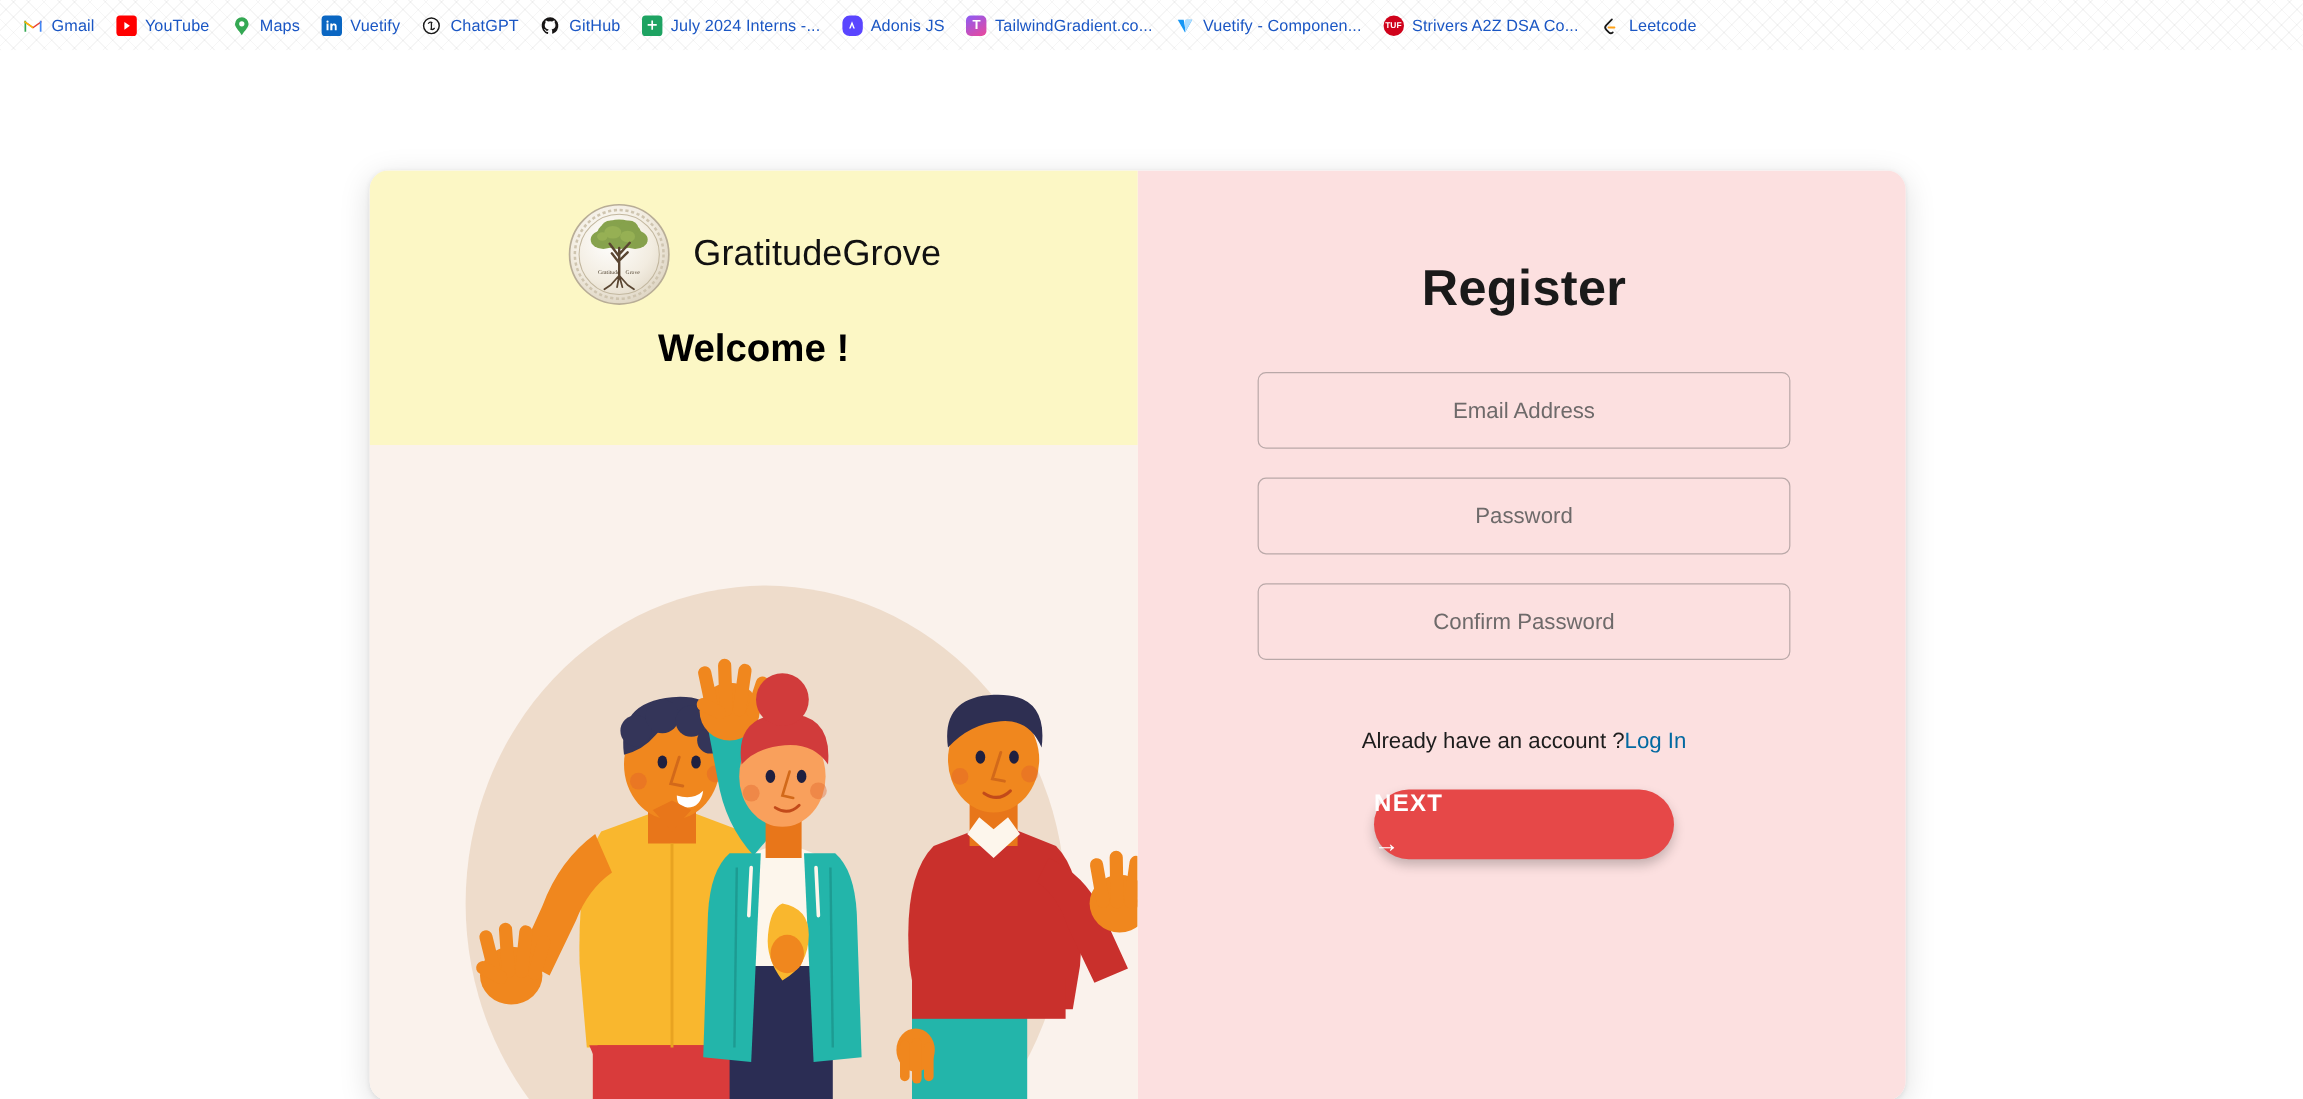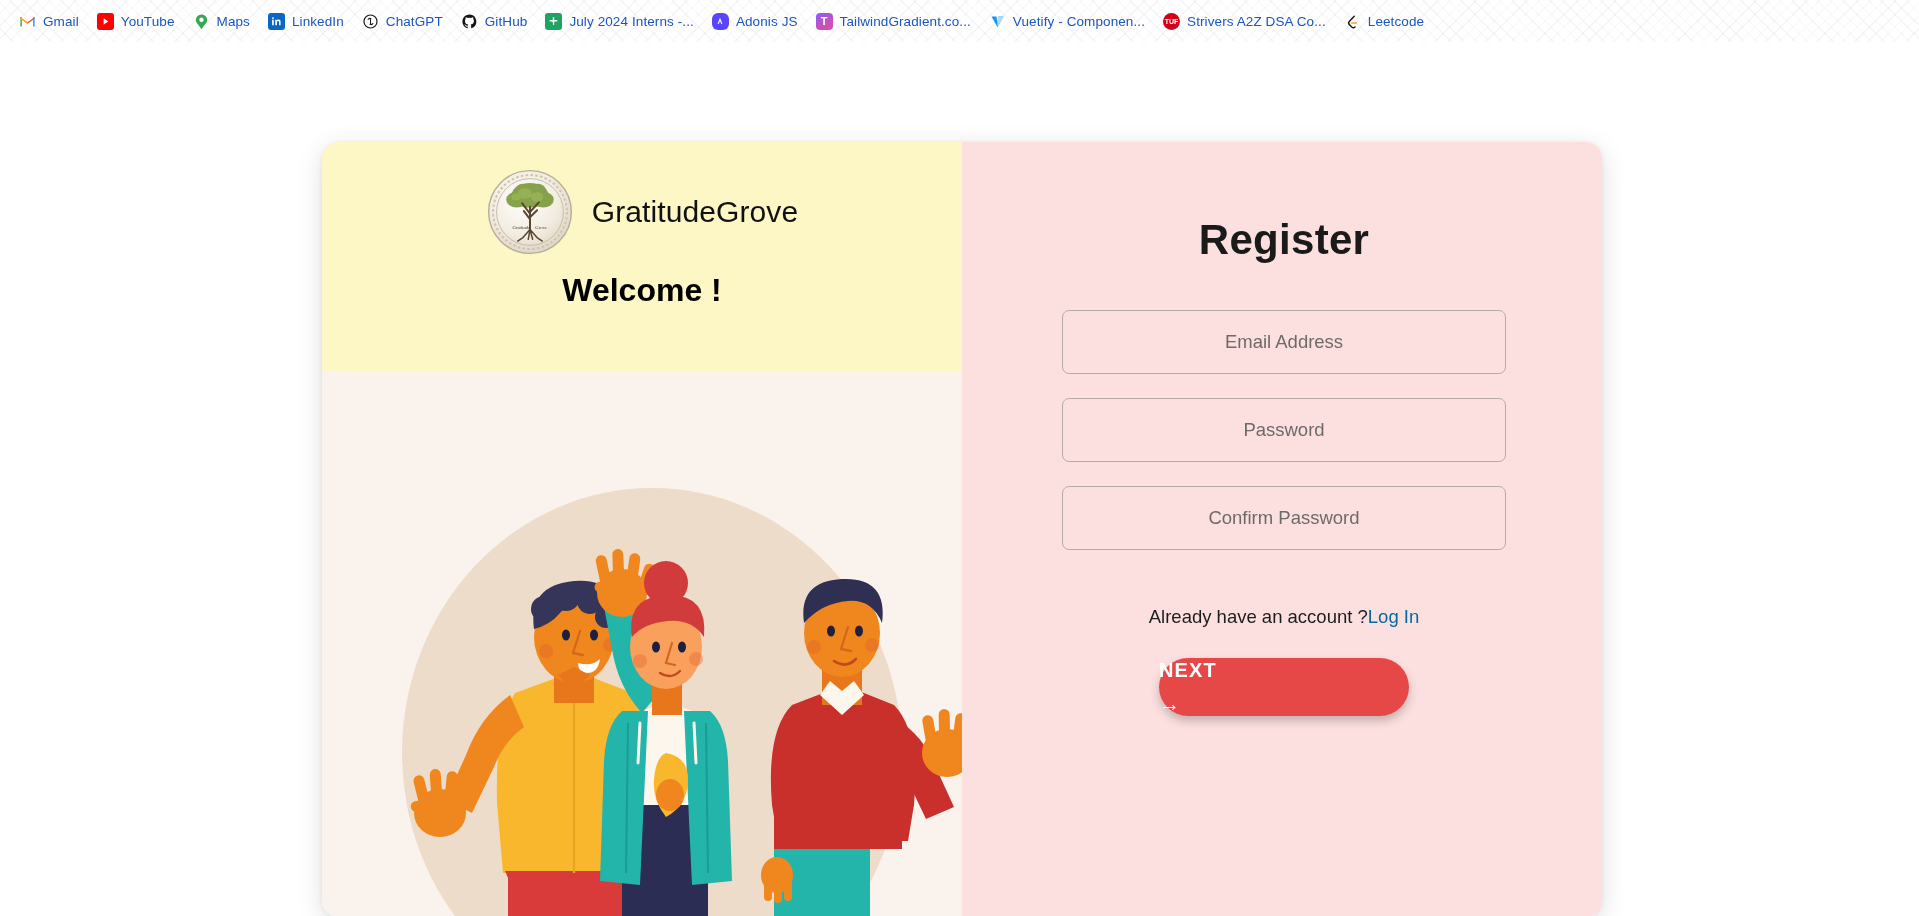--- a/index.html
+++ b/index.html
@@ -57,21 +57,21 @@
   .viewport {
     position: relative;
     width: 100%;
     height: 874px;
     background: #ffffff;
     overflow: hidden;
   }
 
   .card {
     position: absolute;
-    left: 322px;
+    left: 308px;
     top: 100px;
     width: 1280px;
     height: 775px;
     border-radius: 16px;
     overflow: hidden;
     display: flex;
     box-shadow: 0 6px 26px rgba(0,0,0,0.13), 0 1px 4px rgba(0,0,0,0.07);
     background: #fff;
   }
 
@@ -219,21 +219,21 @@
     </span>
     <span class="bm-label">Maps</span>
   </div>
 
   <div class="bm">
     <span class="bm-ico" style="background:#0a66c2;">
       <svg viewBox="0 0 24 24" width="15" height="15">
           <path fill="#fff" d="M5 9h2.6v9H5zM6.3 5a1.5 1.5 0 110 3 1.5 1.5 0 010-3zM10 9h2.5v1.3c.4-.8 1.4-1.5 2.7-1.5 2.2 0 3.3 1.3 3.3 3.9V18H16v-4.7c0-1.3-.5-2-1.5-2s-1.7.7-1.7 2V18H10z"></path>
         </svg>
     </span>
-    <span class="bm-label">LinkedIn</span>
+    <span class="bm-label">Vuetify</span>
   </div>
 
   <div class="bm">
     <span class="bm-ico">
       <svg viewBox="0 0 24 24" width="17" height="17">
           <circle cx="12" cy="12" r="9.2" fill="none" stroke="#1a1a1a" stroke-width="1.7"></circle>
           <path d="M8.2 9.6c1-1.7 3.3-2.3 5-1.3M15.8 14.4c-1 1.7-3.3 2.3-5 1.3M12 7.2v9.6" fill="none" stroke="#1a1a1a" stroke-width="1.5"></path>
         </svg>
     </span>
     <span class="bm-label">ChatGPT</span>

